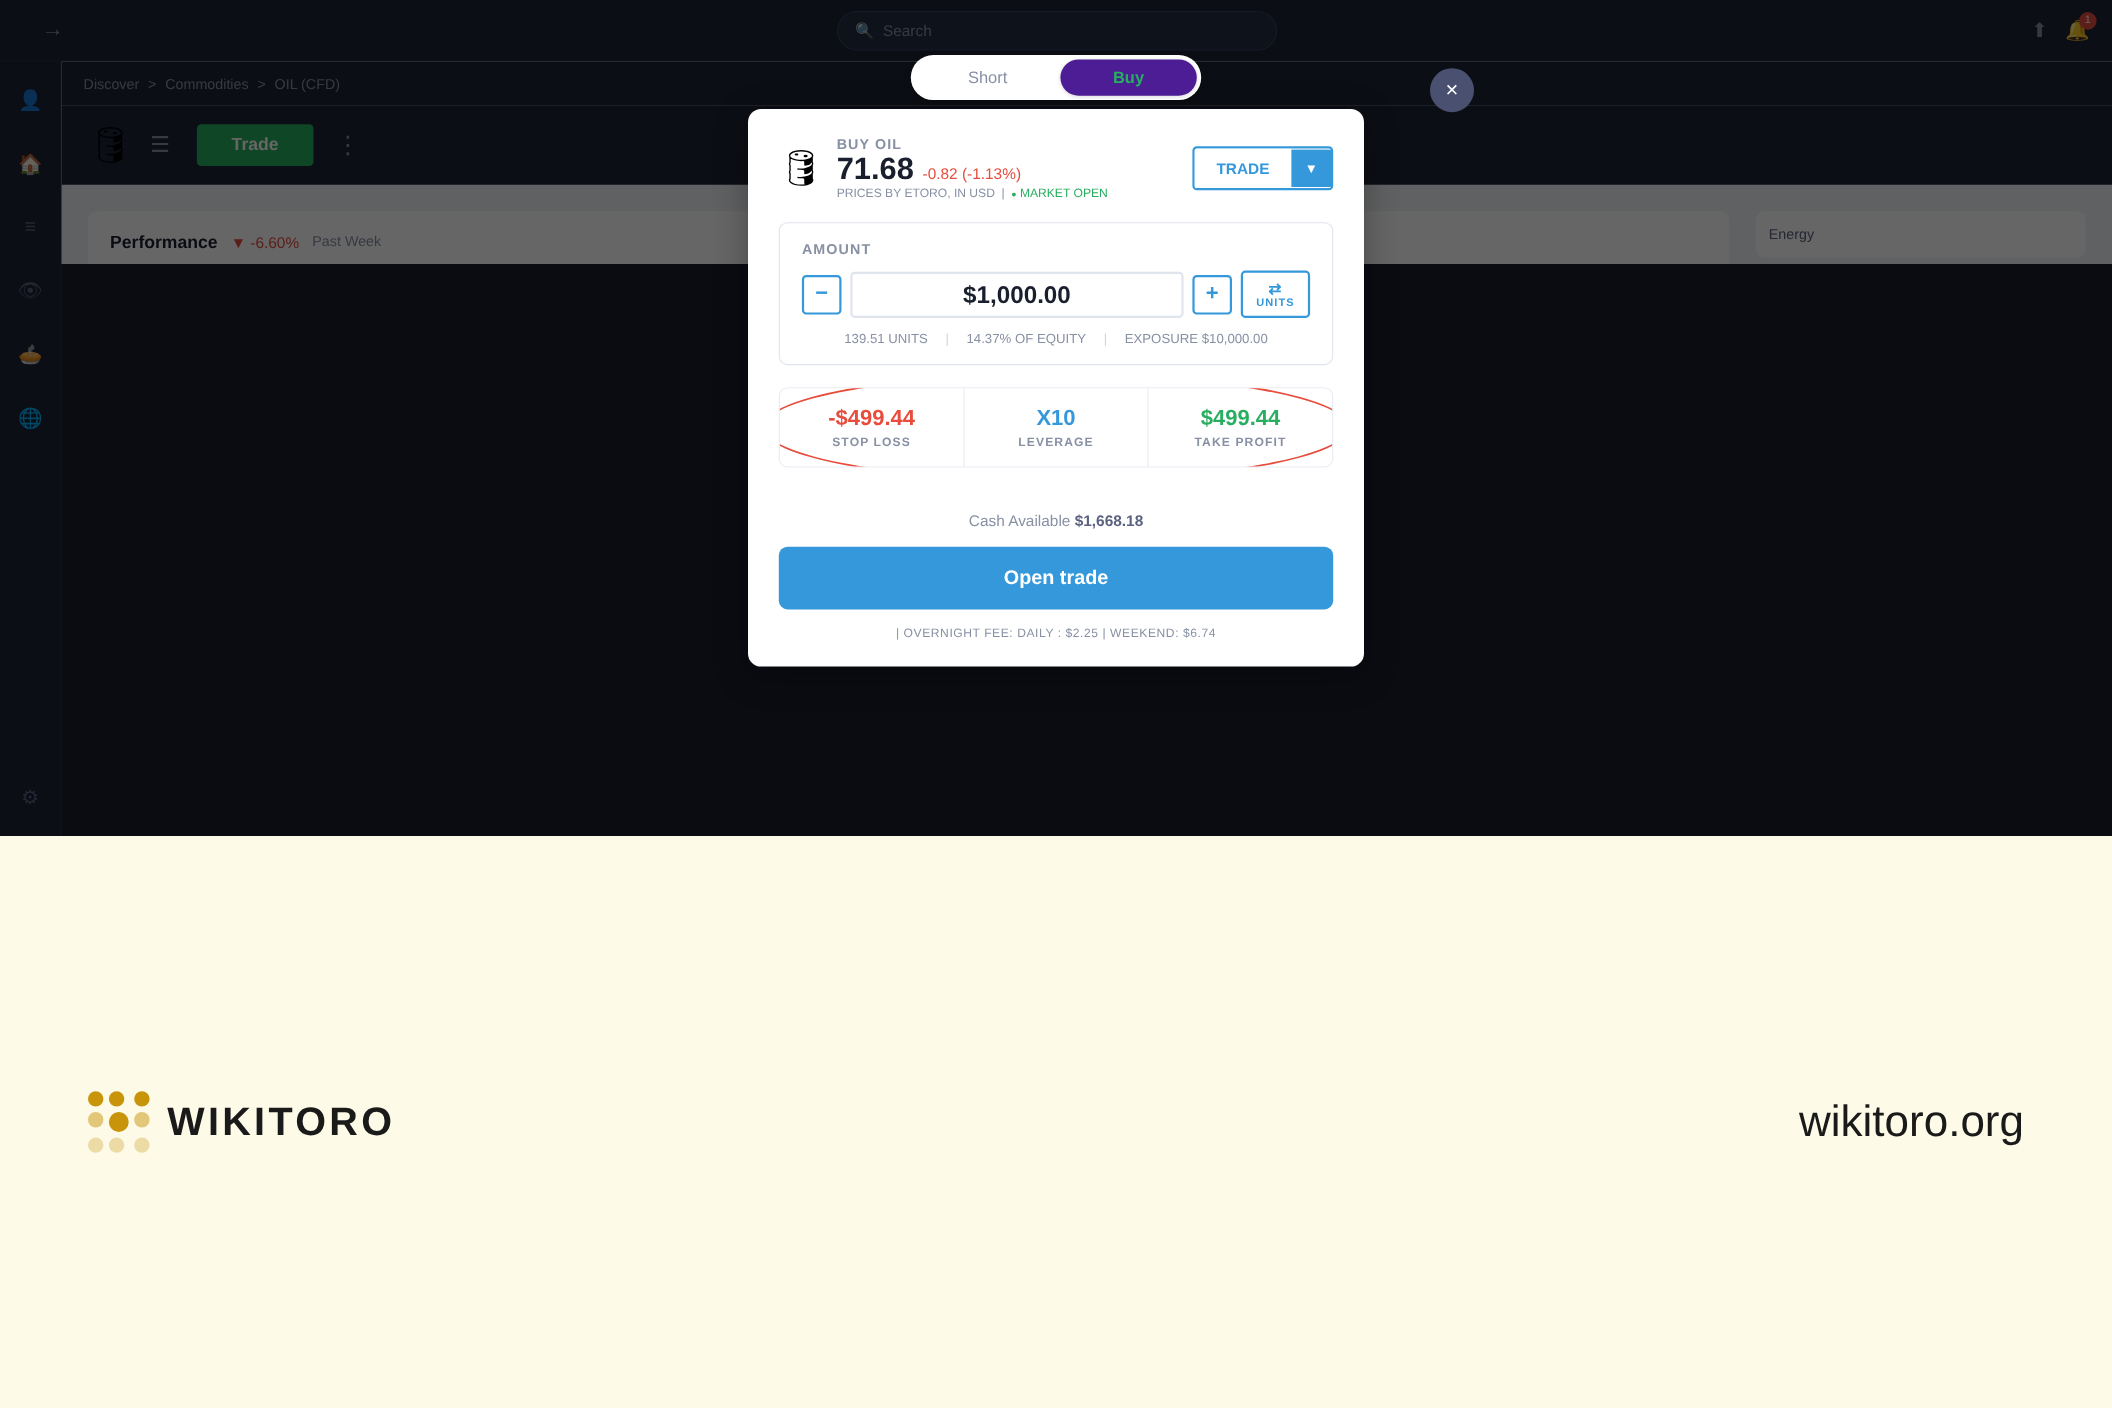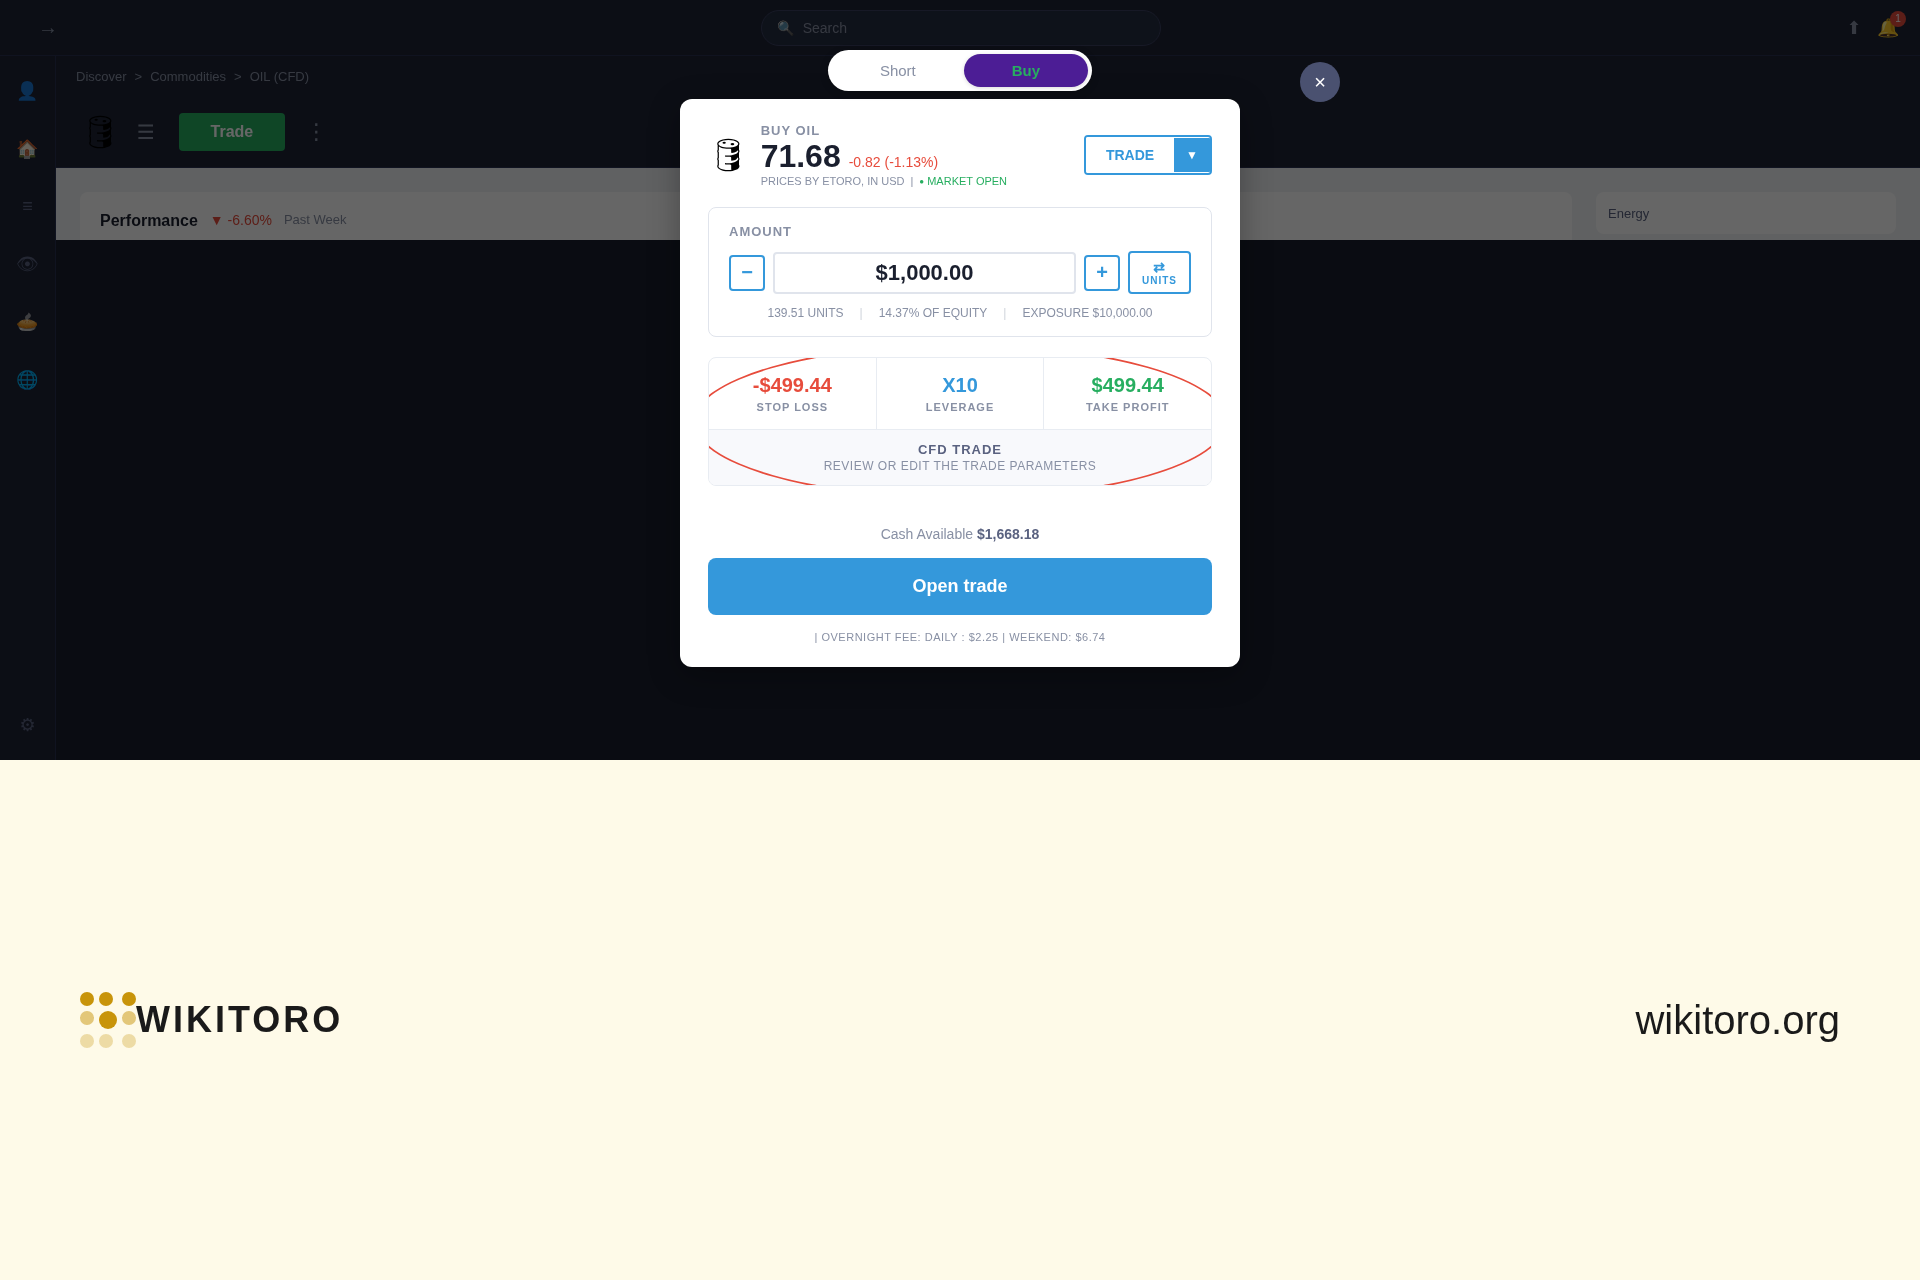--- a/index.html
+++ b/index.html
@@ -212,21 +212,21 @@
     .overnight-fee {
       text-align: center; font-size: 11px; color: #8890a4; letter-spacing: 0.5px;
     }
 
     
     .footer {
       position: absolute; bottom: 0; left: 0; width: 100%; height: 520px;
       background: #fefae8; display: flex; align-items: center; justify-content: space-between;
       padding: 0 80px;
     }
-    .footer-logo { display: flex; align-items: center; }
+    .footer-logo { display: flex; align-items: center; gap: 16px; }
     .logo-text { font-size: 36px; font-weight: 800; color: #1a1a1a; letter-spacing: 3px; }
     .footer-site { font-size: 40px; color: #1a1a1a; font-weight: 400; }
   </style>
 </head>
 <body>
 
 <div class="platform-bg">
 
   <div class="top-nav">
     <div class="top-nav-left">
@@ -315,21 +315,21 @@
 
     <div class="modal">
       <div class="modal-body">
 
         <div class="asset-info-row">
           <div class="asset-info-left">
             <span style="font-size:32px;">🛢</span>
             <div>
               <div style="font-size:13px;color:#8890a4;font-weight:600;letter-spacing:1px;">BUY OIL</div>
               <div style="display:flex;align-items:baseline;gap:8px;">
-                <span style="font-size:32px;font-weight:800;color:#1a1f2e;">71.68</span>
+                <span style="font-size:28px;font-weight:800;color:#1a1f2e;">71.68</span>
                 <span style="color:#e74c3c;font-size:14px;">-0.82 (-1.13%)</span>
               </div>
               <div style="font-size:11px;color:#8890a4;display:flex;align-items:center;gap:6px;text-align:center;">
                 <span>PRICES BY ETORO, IN USD</span>
                 <span>|</span>
                 <span style="color:#27ae60;display:flex;align-items:center;gap:3px;">
                   <span style="font-size:8px;">●</span>
                   <span>MARKET OPEN</span>
                 </span>
               </div>
@@ -374,24 +374,20 @@
             <div class="param-cell">
               <div class="param-value-blue">X10</div>
               <div class="param-sublabel">LEVERAGE</div>
             </div>
             <div class="param-cell">
               <div class="param-value-green">$499.44</div>
               <div class="param-sublabel">TAKE PROFIT</div>
             </div>
           </div>
 
-          <div class="cfd-note">
-            <div class="cfd-title">CFD TRADE</div>
-            <div class="cfd-subtitle">REVIEW OR EDIT THE TRADE PARAMETERS</div>
-          </div>
         </div>
 
       </div>
 
       <div class="modal-bottom">
         <div class="cash-available">
           <span>Cash Available</span> <span class="cash-amount">$1,668.18</span>
         </div>
         <button class="open-trade-btn">Open trade</button>
         <div class="overnight-fee">

